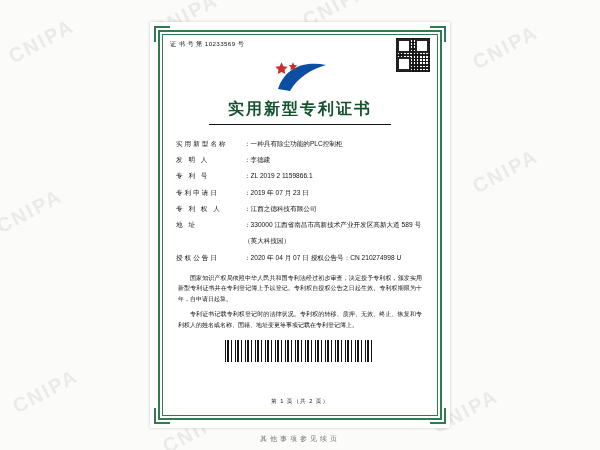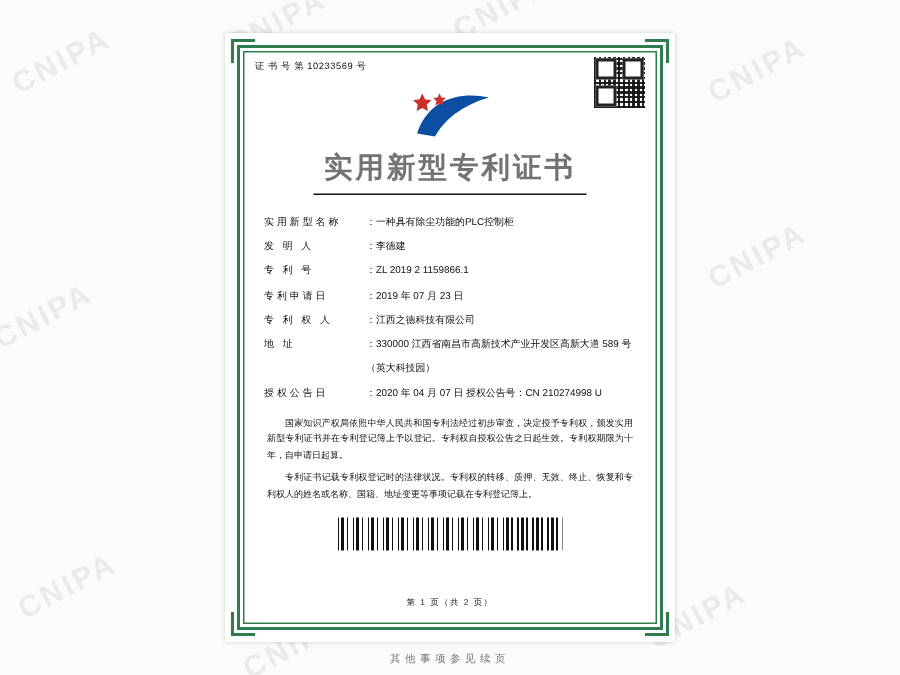--- a/index.html
+++ b/index.html
@@ -96,23 +96,23 @@
     margin:10px auto 0;
     width:64px;height:36px;
     position:relative;
   }
   .emblem svg{display:block;}
 
   .title{
     text-align:center;
     font-family:"DejaVu Sans", sans-serif;
     font-weight:bold;
-    font-size:19px;
+    font-size:16px;
     letter-spacing:2px;
-    color:#737373;
+    color:#14532d;
     margin-top:4px;
   }
   .title-rule{
     width:182px;height:1px;background:#111;
     margin:4px auto 0;
   }
 
   .fields{
     margin-top:14px;
     padding:0 6px;

